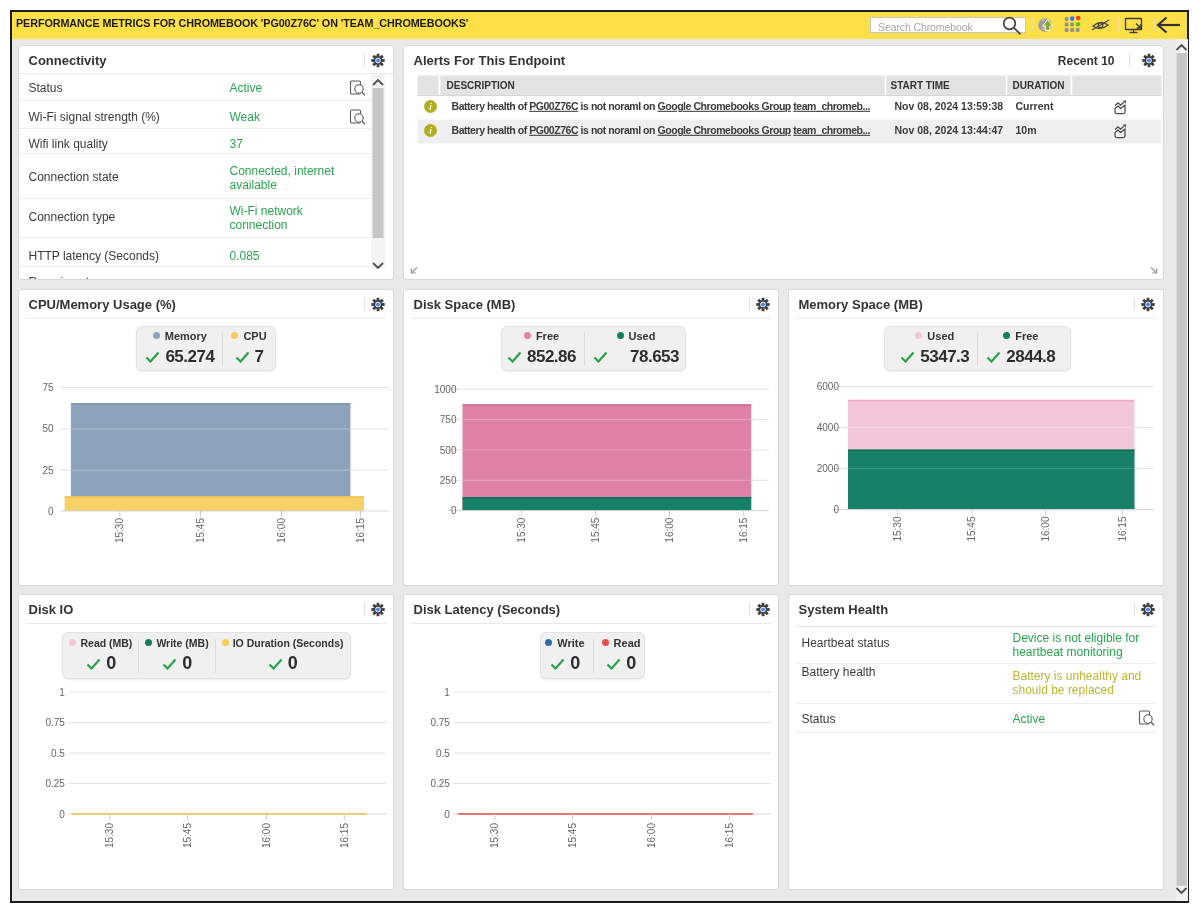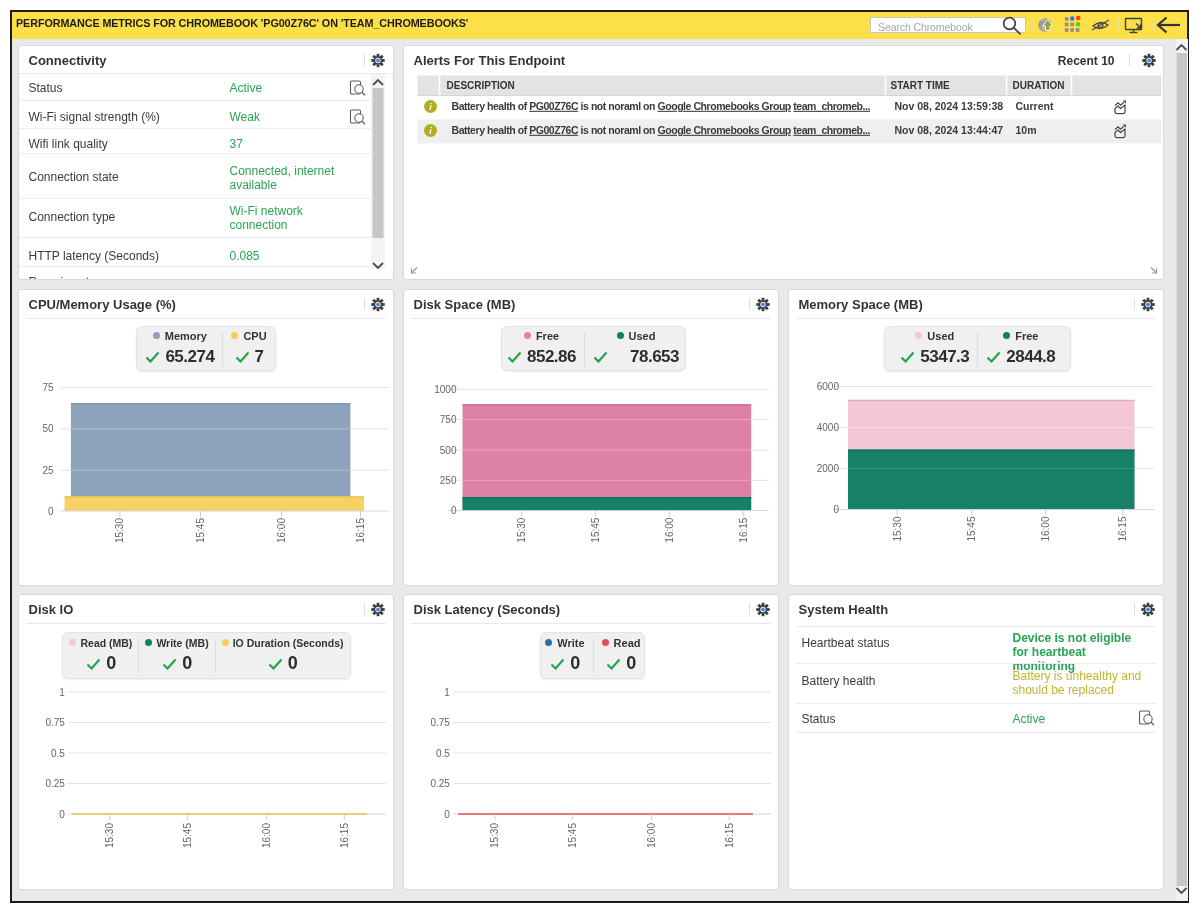--- a/index.html
+++ b/index.html
@@ -519,23 +519,23 @@
 
     <div class="panel" style="left:775.5px; top:555px; width:376.5px; height:296px;">
       <div class="ptitle">System Health</div>
       <div class="vsep" style="left:345px; top:8px; height:12px;"></div>
       <svg width="374" height="294">
         <use href="#gear" x="359" y="14.5"></use>
         <use href="#mgdoc" x="350" y="115.5"></use>
       </svg>
       <div class="phr" style="top:31px;"></div>
       <div class="lbl" style="left:13px; top:41px;">Heartbeat status</div>
-      <div class="val" style="left:224px; top:36px; width:135px; line-height:14px;font-weight:bold;">Device is not eligible for heartbeat monitoring</div>
+      <div class="val" style="left:224px; top:36px; width:135px; line-height:14px;">Device is not eligible for heartbeat monitoring</div>
       <div class="rowhr" style="left:7px; right:7px; top:67.7px;"></div>
-      <div class="lbl" style="left:13px; top:79px;">Battery health</div>
+      <div class="lbl" style="left:13px; top:70px;">Battery health</div>
       <div class="valy" style="left:224px; top:74px; width:135px; line-height:14px;">Battery is unhealthy and should be replaced</div>
       <div class="rowhr" style="left:7px; right:7px; top:108px;"></div>
       <div class="lbl" style="left:13px; top:116.5px;">Status</div>
       <div class="val" style="left:224px; top:116.5px;">Active</div>
       <div class="rowhr" style="left:7px; right:7px; top:136.7px;"></div>
     </div>
 
     <div style="position:absolute; left:1163.5px; top:0; width:12.5px; height:862px; background:#f2f2f2;"></div>
     <svg width="1176" height="862" style="pointer-events:none;">
       <use href="#chevup" x="1164.5" y="8"></use>

